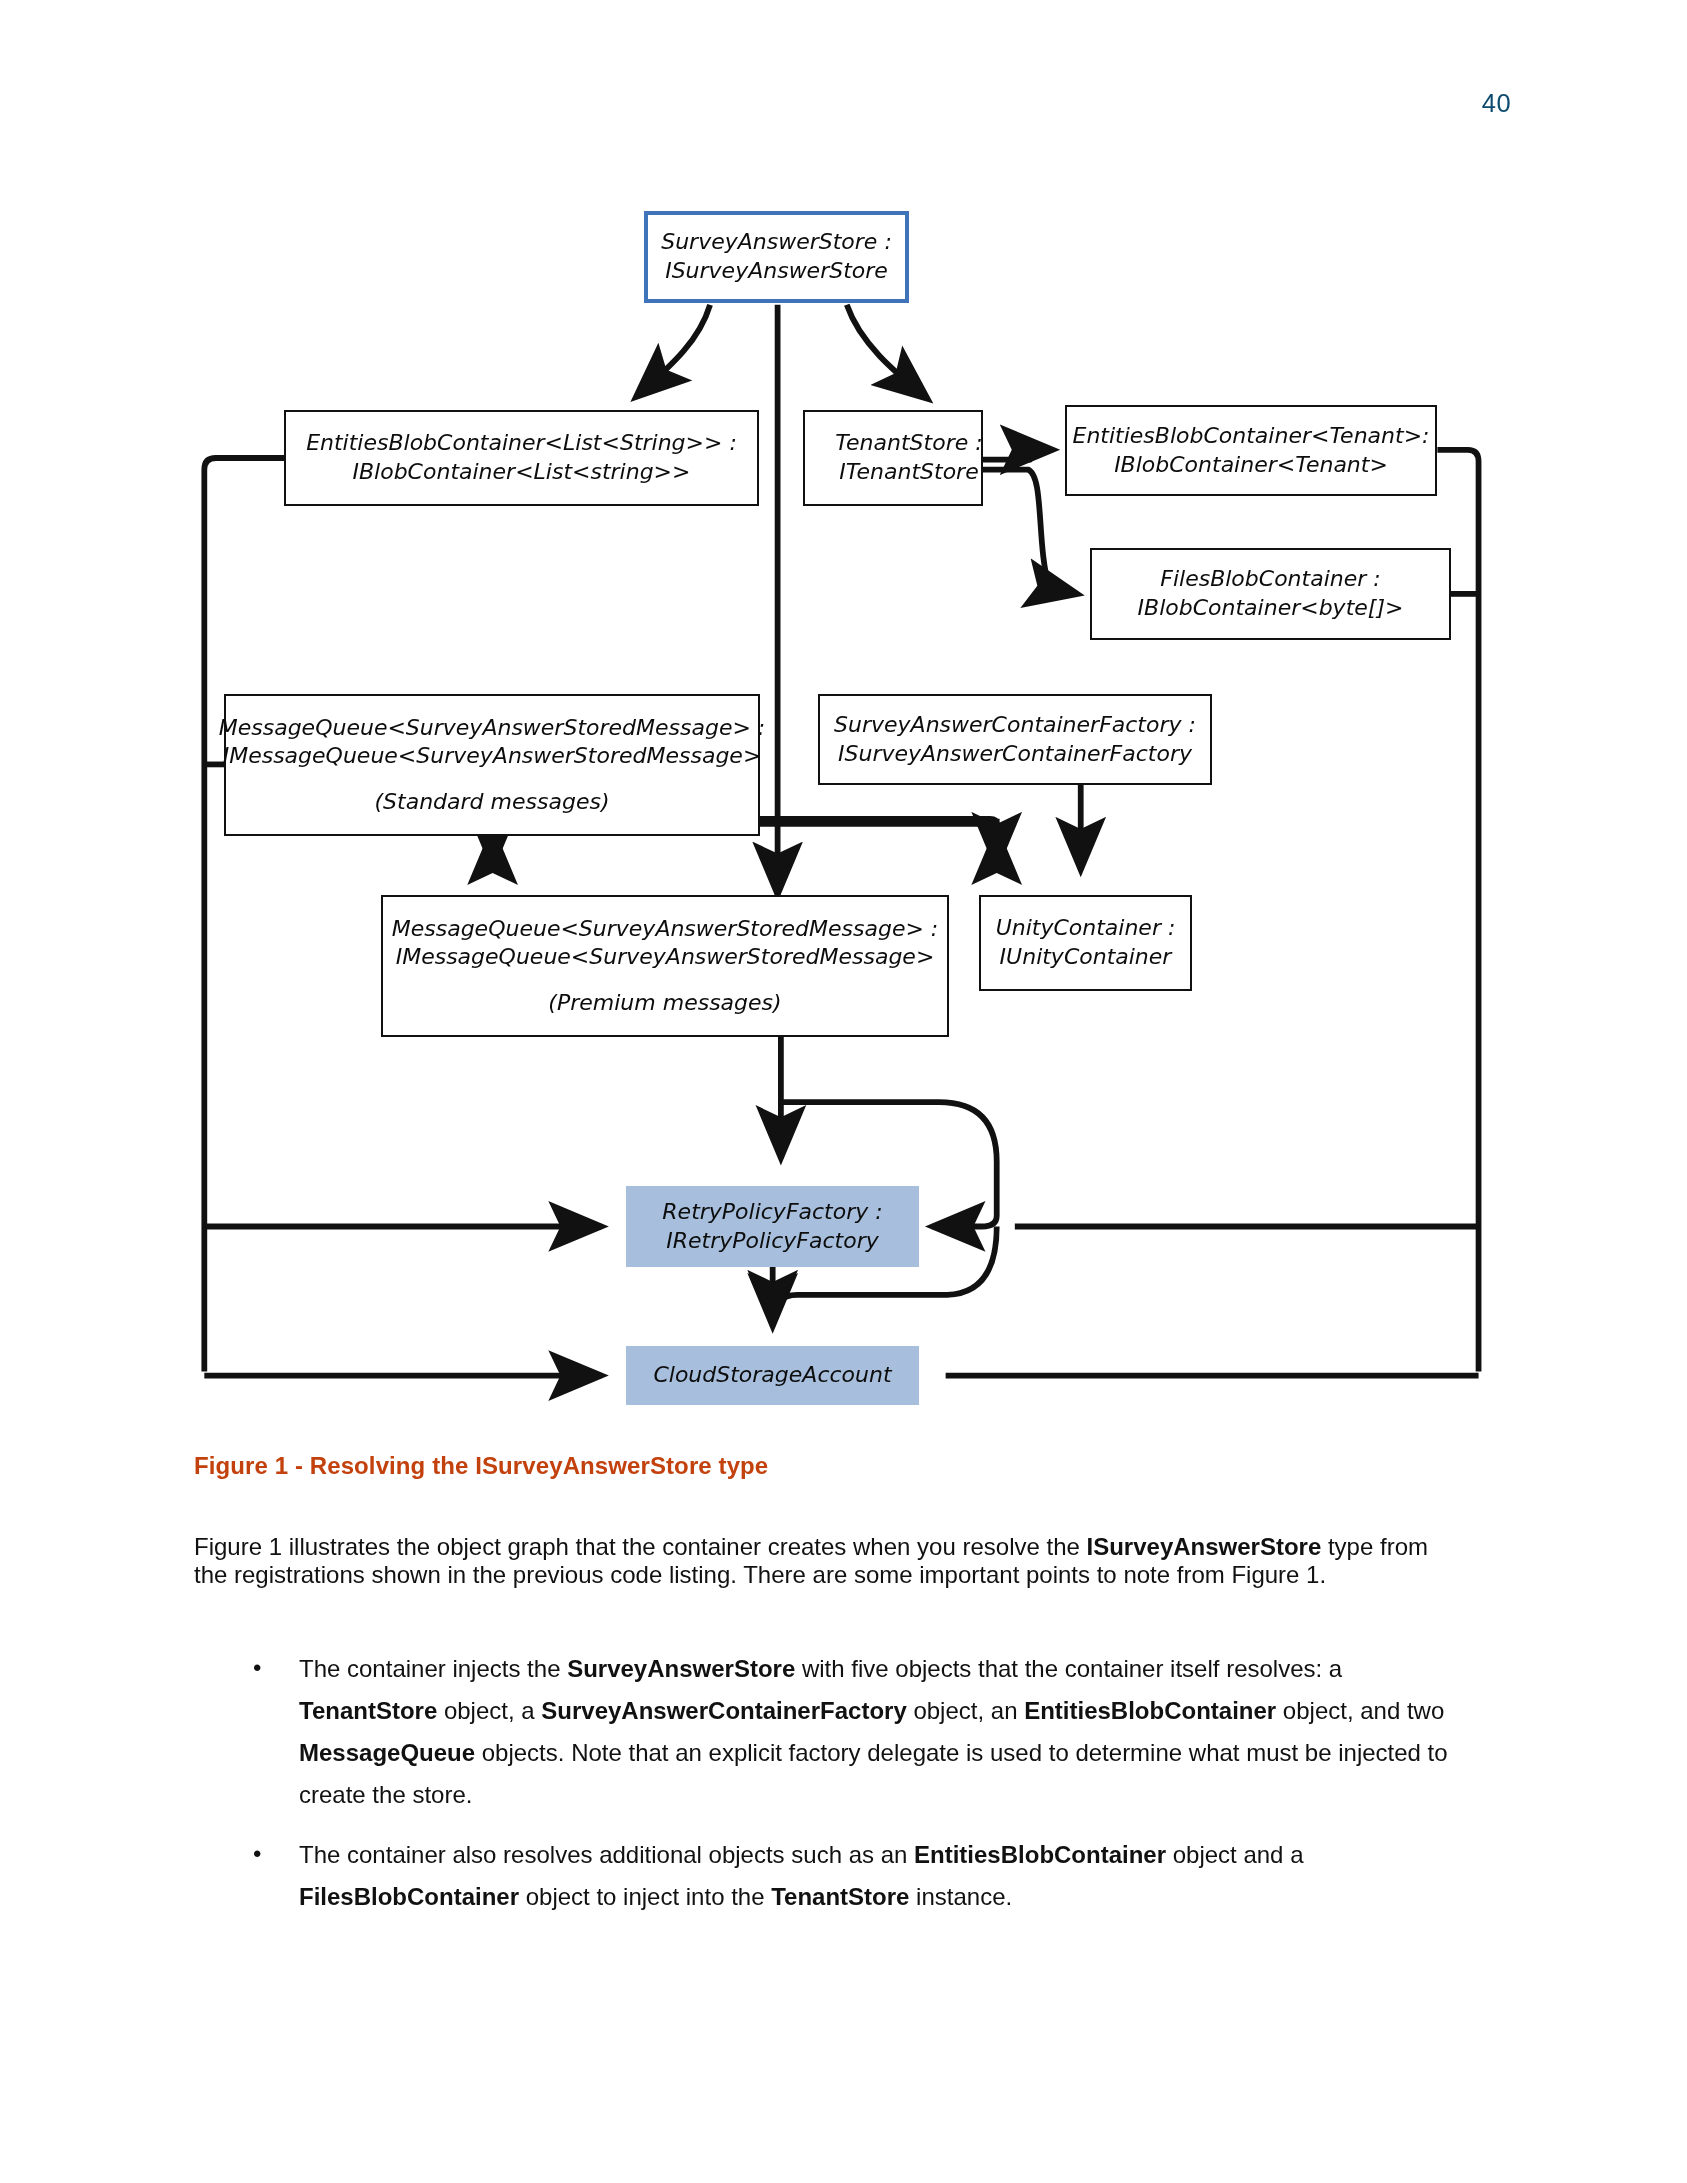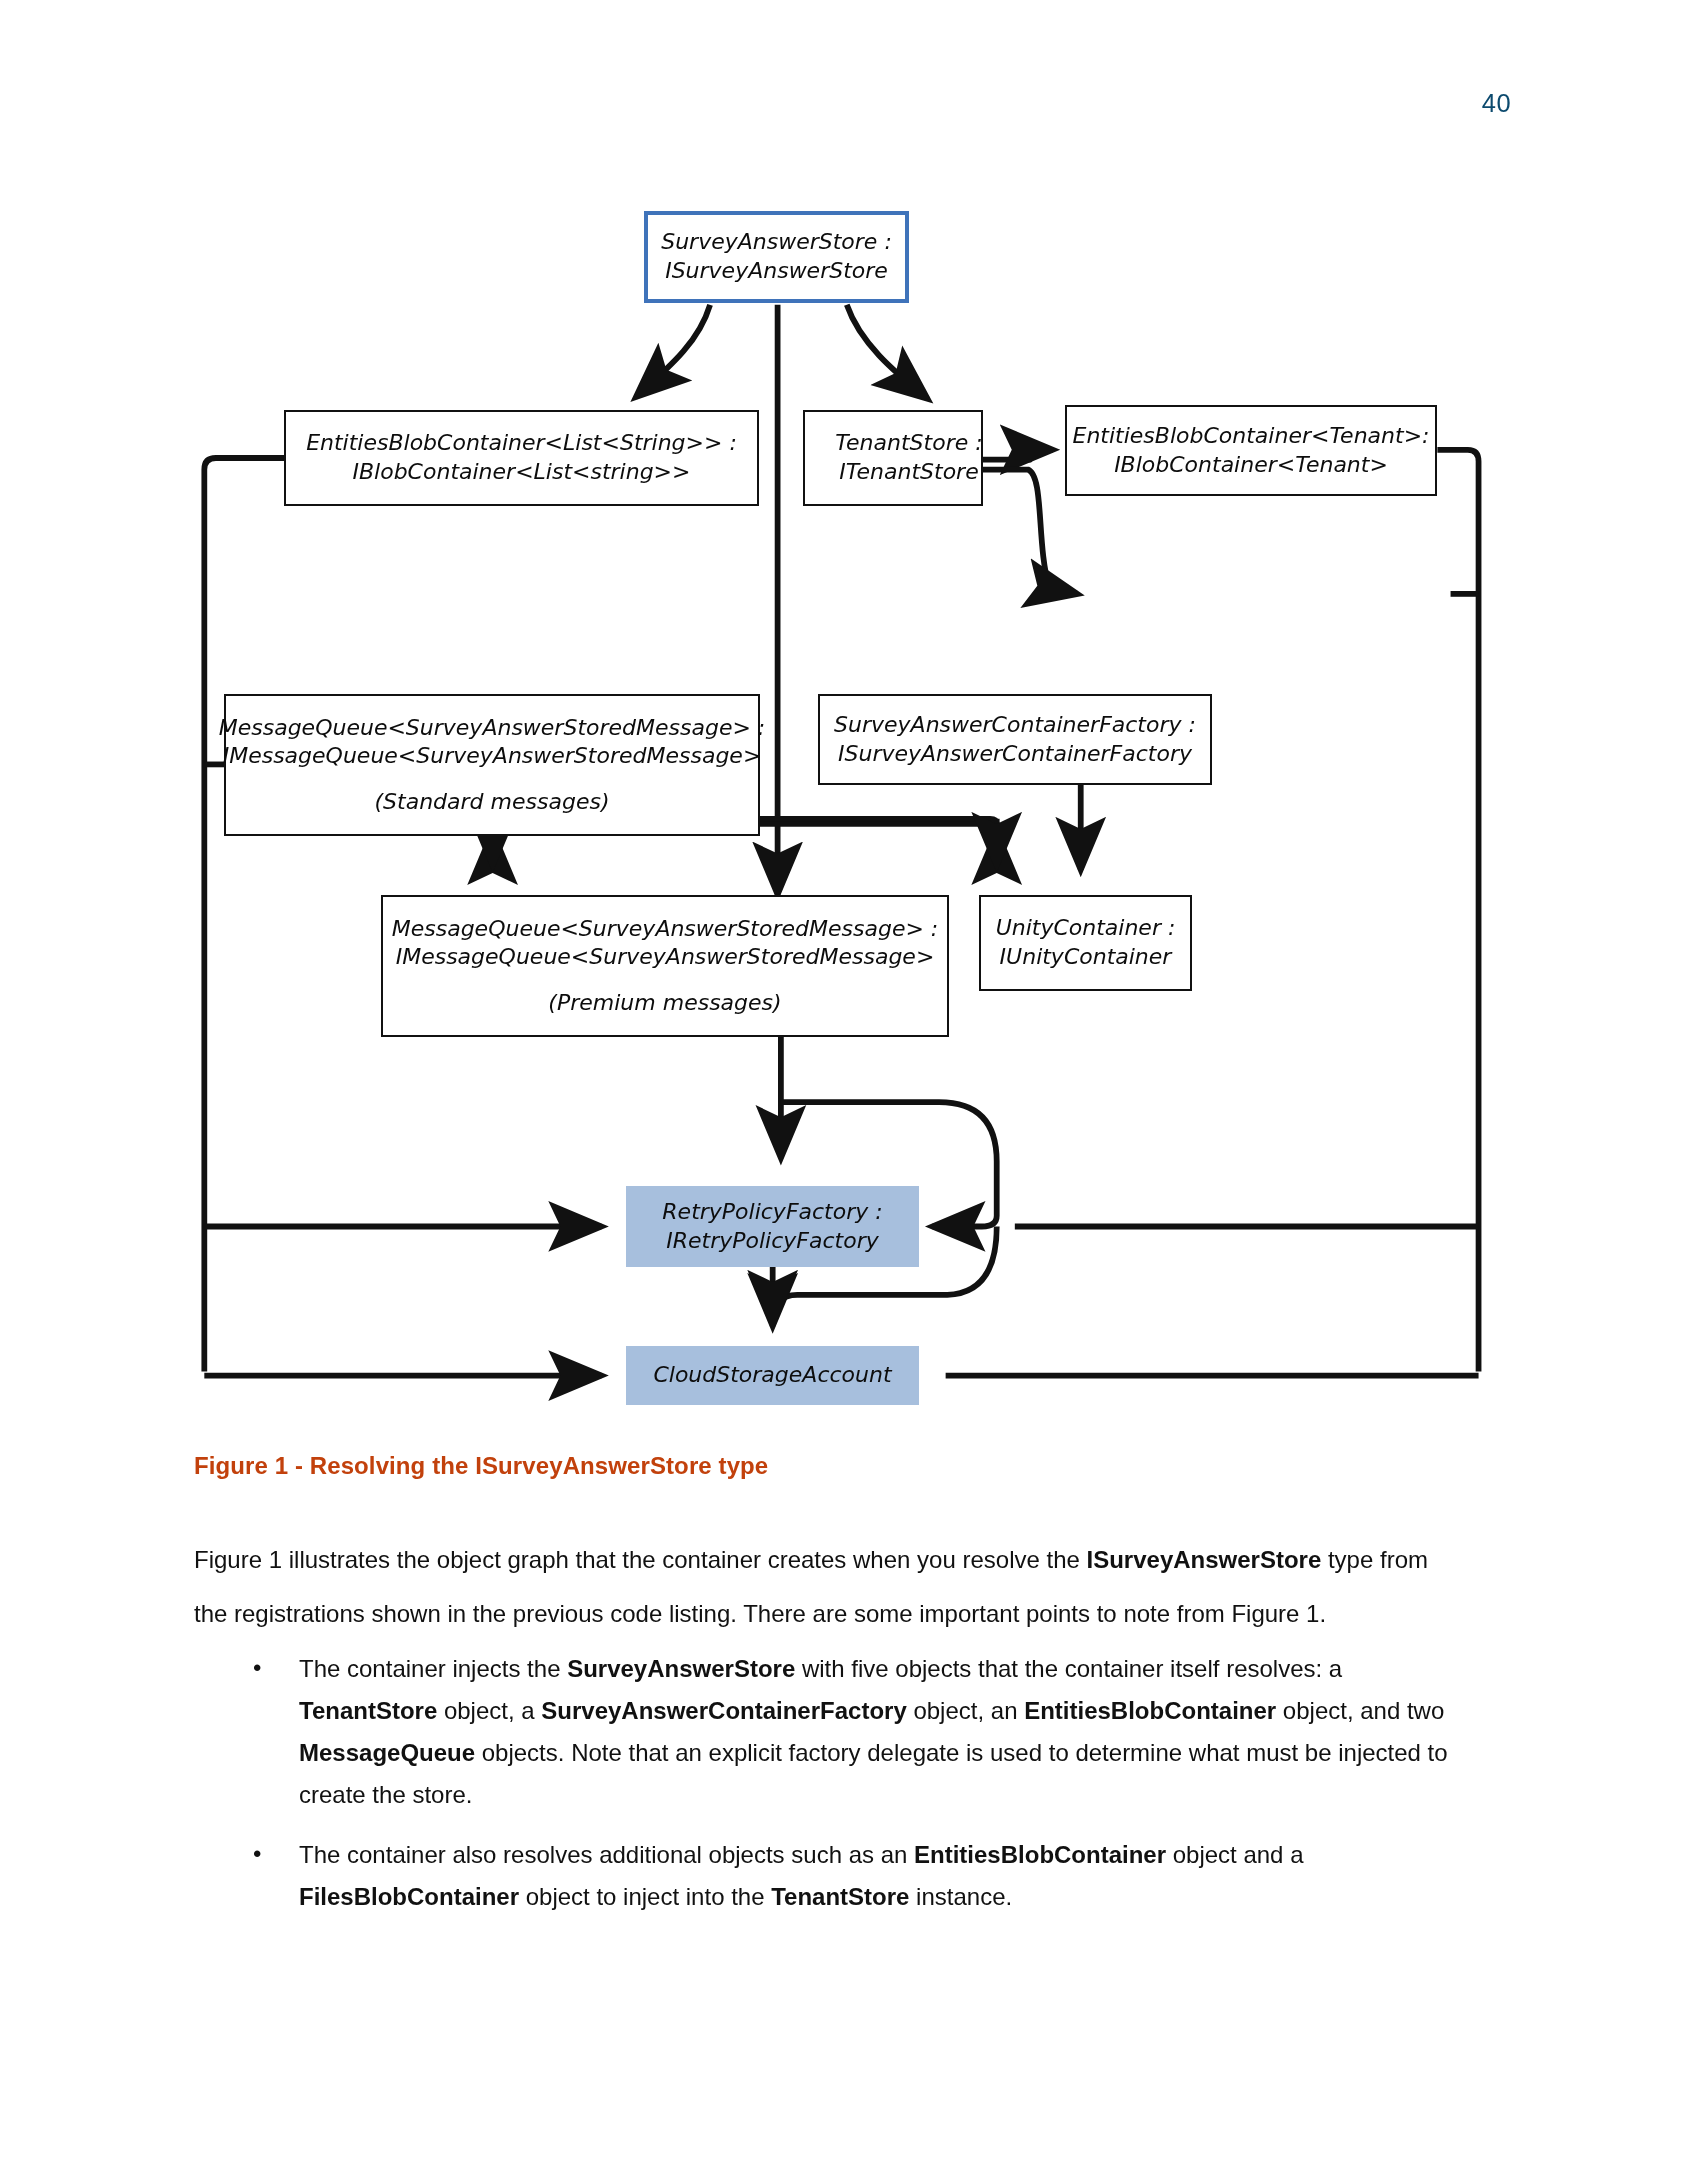--- a/index.html
+++ b/index.html
@@ -94,21 +94,21 @@
     font-weight: bold;
     color: #c2410c;
     letter-spacing: 0.1px;
   }
   .prose {
     position: absolute;
     left: 194px;
     top: 1509px;
     width: 1252px;
     font-size: 24px;
-    line-height: 54px;
+    line-height: 28px;
     color: #111111;
   }
   .bullets {
     position: absolute;
     left: 194px;
     top: 1648px;
     width: 1285px;
     font-size: 24px;
     line-height: 42px;
     color: #111111;
@@ -204,20 +204,24 @@
   <div class="node" id="n-tenantstore">
     <span class="ln">TenantStore :</span>
     <span class="ln">ITenantStore</span>
   </div>
 
   <div class="node" id="n-entities-tenant">
     <span class="ln">EntitiesBlobContainer&lt;Tenant&gt;:</span>
     <span class="ln">IBlobContainer&lt;Tenant&gt;</span>
   </div>
 
+  <div class="node" id="n-files">
+    <span class="ln">FilesBlobContainer :</span>
+    <span class="ln">IBlobContainer&lt;byte[]&gt;</span>
+  </div>
 
   <div class="node" id="n-queue-standard">
     <span class="ln">MessageQueue&lt;SurveyAnswerStoredMessage&gt; :</span>
     <span class="ln">IMessageQueue&lt;SurveyAnswerStoredMessage&gt;</span>
     <span class="sub">(Standard messages)</span>
   </div>
 
   <div class="node" id="n-factory">
     <span class="ln">SurveyAnswerContainerFactory :</span>
     <span class="ln">ISurveyAnswerContainerFactory</span>

